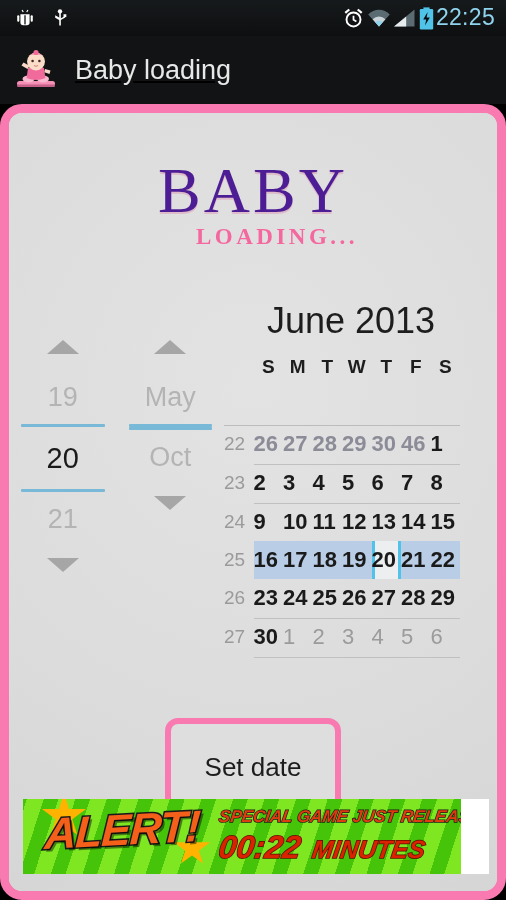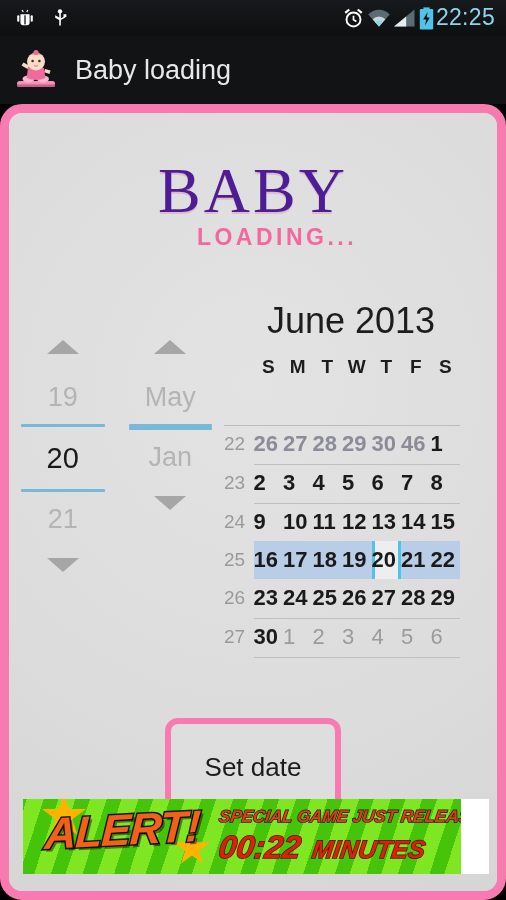--- a/index.html
+++ b/index.html
@@ -23,21 +23,21 @@
   .sb-clock {
     color:#8fd3ee; font-size:23px; letter-spacing:0.3px;
     font-family:"Liberation Sans", sans-serif; line-height:1;
     padding-bottom:2px;
   }
 
   
   .titlebar {
     position:absolute; left:0; top:36px; width:506px; height:68px;
     background:#111315;
-    display:flex; align-items:center;
+    display:flex; align-items:center;text-decoration:underline;
   }
   .app-icon { width:44px; height:44px; margin-left:14px; position:relative; flex:none; }
   .title-text {
     color:#e8e8e8; font-size:27px; margin-left:17px;
     font-family:"Liberation Sans", sans-serif; font-weight:400;
   }
 
   
   .appframe {
     position:absolute; left:0; top:104px; width:506px; height:796px;
@@ -54,21 +54,21 @@
 
   
   .logo { position:absolute; left:0; top:48px; width:100%; text-align:center; }
   .logo-main {
     font-family:"Liberation Serif", serif;
     font-size:64px; line-height:0.95; color:#4c1d95;
     letter-spacing:3px; font-weight:400;
     text-shadow:0 2px 0 rgba(220,120,160,.35);
   }
   .logo-sub {
-    font-family:Liberation Sans, sans-serif;
+    font-family:Liberation Serif, serif;
     font-size:23px; color:#f4689f; font-weight:700;
     letter-spacing:3.5px; margin-top:2px;padding-left:48px;
   }
 
   
   .picker-wrap {
     position:absolute; left:0; top:185px; width:100%; height:410px;
     display:flex; align-items:flex-start;
   }
 
@@ -276,21 +276,21 @@
           <div class="sp-gap-bot"></div>
           <div class="arrow-down"></div>
         </div>
 
         <div class="spinner">
           <div class="arrow-up"></div>
           <div class="sp-gap-top"></div>
           <div class="spin-ghost">May</div>
           <div class="spin-line"></div>
           <div class="spin-line"></div>
-          <div class="spin-ghost">Jan</div>
+          <div class="spin-ghost">Oct</div>
           <div class="sp-gap-bot"></div>
           <div class="arrow-down"></div>
         </div>
 
       </div>
 
       <div class="calendar">
         <div class="cal-title">June 2013</div>
         <table class="cal-grid">
           <thead>

